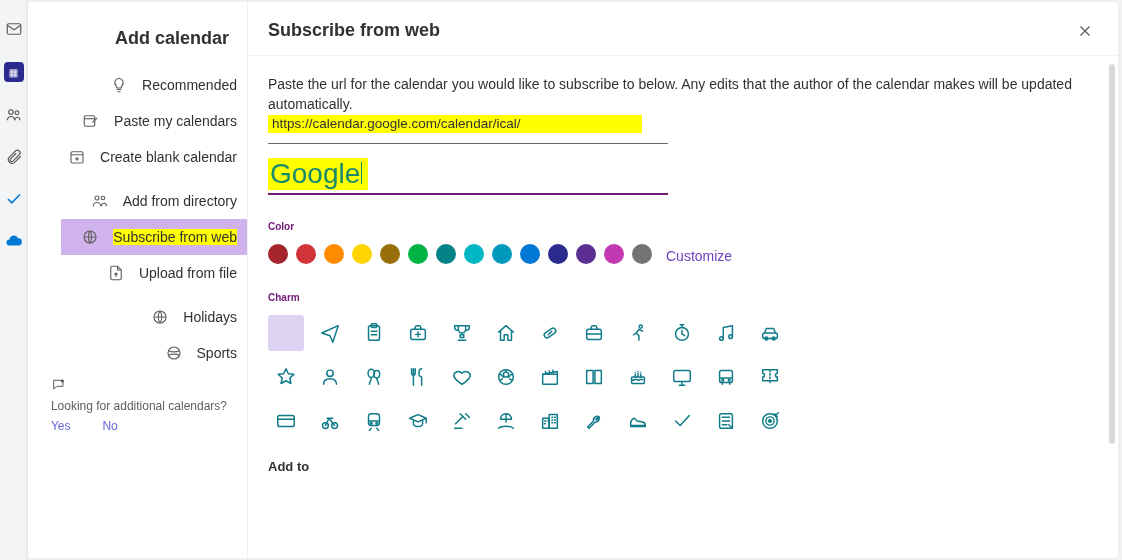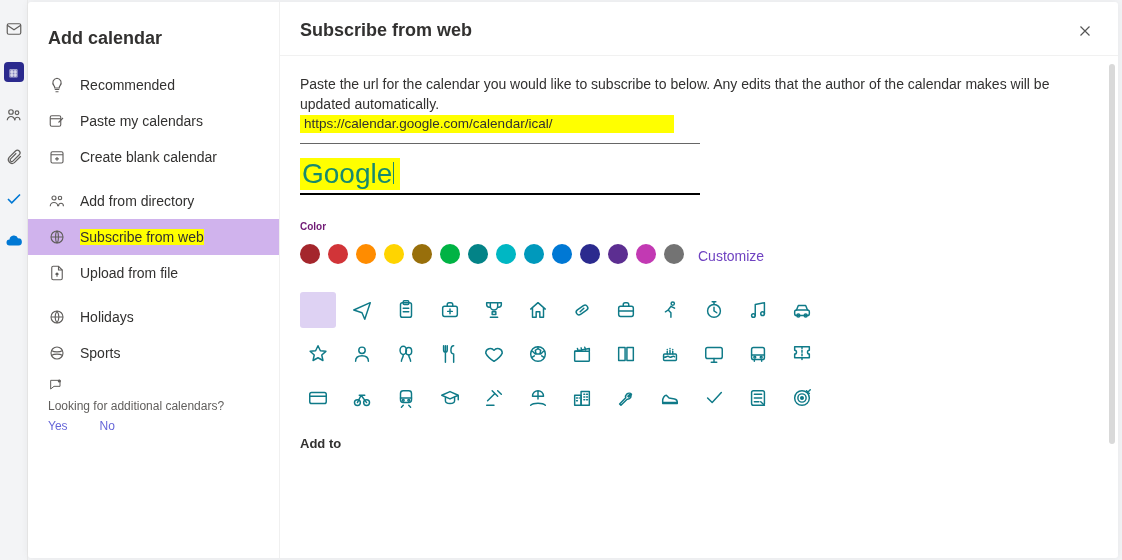--- a/index.html
+++ b/index.html
@@ -20,22 +20,22 @@
   .rail-icon.blue { color:#0078d4;}
   .rail-icon.cal { width:20px;height:20px;border-radius:4px;background:#2b2a8e;display:flex;align-items:center;justify-content:center;color:white;font-size:10px}
   .rail-icon.boxes{display:grid;grid-template-columns:6px 6px;grid-template-rows:6px 6px;gap:2px}
   .rail-icon.boxes span{background:#605e5c;border-radius:1px}
   .modal {
     flex:1; background:#fff; display:flex; position:relative;
     box-shadow:0 0 8px rgba(0,0,0,.06);
     border-radius:3px; margin:2px 4px 2px 0;
   }
   .sidebar {
-    width:252px; border-right:1px solid #f0f0f0; padding:10px 0 12px 0;
-    display:flex; flex-direction:column;
+    width:220px; border-right:1px solid #f0f0f0; padding:10px 0 12px 0;
+    display:flex; flex-direction:column;align-items:flex-end;
   }
   .sidebar h2 { font-size:18px; font-weight:600; padding:16px 18px 18px 20px }
   .sb-item {
     display:flex; align-items:center; gap:14px;
     padding:9px 10px 9px 20px; font-size:14px; color:#323130;
     cursor:pointer;
   }
   .sb-item .ic { width:18px; height:18px; color:#605e5c; display:flex;align-items:center;justify-content:center }
   .sb-item .ic svg{width:18px;height:18px}
   .sb-item.group-gap{margin-top:8px}
@@ -52,21 +52,21 @@
   .main-header h3{font-size:18px;font-weight:600}
   .close-x{width:18px;height:18px;color:#555;cursor:pointer}
   .close-x svg{width:18px;height:18px}
   .main-body{padding:18px 24px 10px 20px;overflow:auto}
   .desc{font-size:14px;color:#323130;line-height:1.45;}
 
   .url-row{border-bottom:1px solid #666;padding-bottom:10px;width:400px;margin-bottom:14px;display:flex}
   .url-hi{background:#ffff00;font-size:13.5px;padding:1px 4px}
   .url-red{background:#ffff00;display:inline-block;width:118px;height:18px}
 
-  .name-row{width:400px;border-bottom:2px solid #000000;padding-bottom:3px;margin-bottom:26px}
+  .name-row{width:400px;border-bottom:2px solid #701a75;padding-bottom:3px;margin-bottom:26px}
   .name-hi{background:#ffff00;color:#178a6e;font-size:28px;padding:0 8px 0 2px;display:inline-block;position:relative}
   .name-hi::after{content:"";position:absolute;right:6px;top:4px;bottom:6px;width:1px;background:#178a6e}
 
   .section-label{font-size:10px;font-weight:700;margin-bottom:12px;color:#701a75}
   .colors{display:flex;gap:8px;align-items:flex-end;margin-bottom:28px;flex-wrap:wrap}
   .swatch{width:20px;height:20px;border-radius:50%;cursor:pointer}
   .customize{margin-left:6px;color:#6f42c1;font-size:14px;cursor:pointer}
 
   .charm-section{margin-bottom:20px}
   .charms{display:grid;grid-template-columns:repeat(12, 36px);grid-auto-rows:36px;gap:8px 8px}
@@ -244,20 +244,21 @@
           <span class="swatch" style="background: rgb(0, 153, 188);"></span>
           <span class="swatch" style="background: rgb(0, 120, 212);"></span>
           <span class="swatch" style="background: rgb(43, 42, 142);"></span>
           <span class="swatch" style="background: rgb(92, 46, 145);"></span>
           <span class="swatch" style="background: rgb(194, 57, 179);"></span>
           <span class="swatch" style="background: rgb(115, 115, 115);"></span>
           <span class="customize">Customize</span>
         </div>
 
       <div class="charm-section">
+        <div class="section-label">Charm</div>
         <div class="charms" id="charms">
             <div class="charm sel"></div>
             <div class="charm">
               <svg viewBox="0 0 24 24">
                 <path d="M3 12l18-8-6 18-3-7-9-3z"></path>
               </svg>
             </div>
             <div class="charm">
               <svg viewBox="0 0 24 24">
                 <rect x="6" y="4" width="12" height="16" rx="2"></rect>

